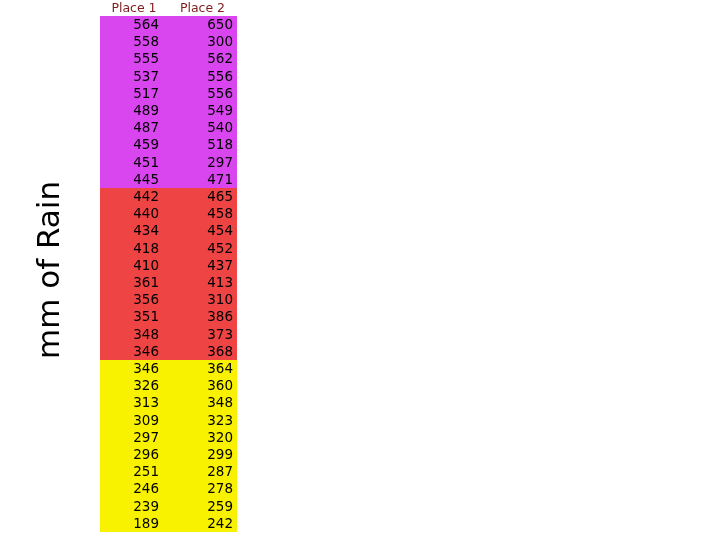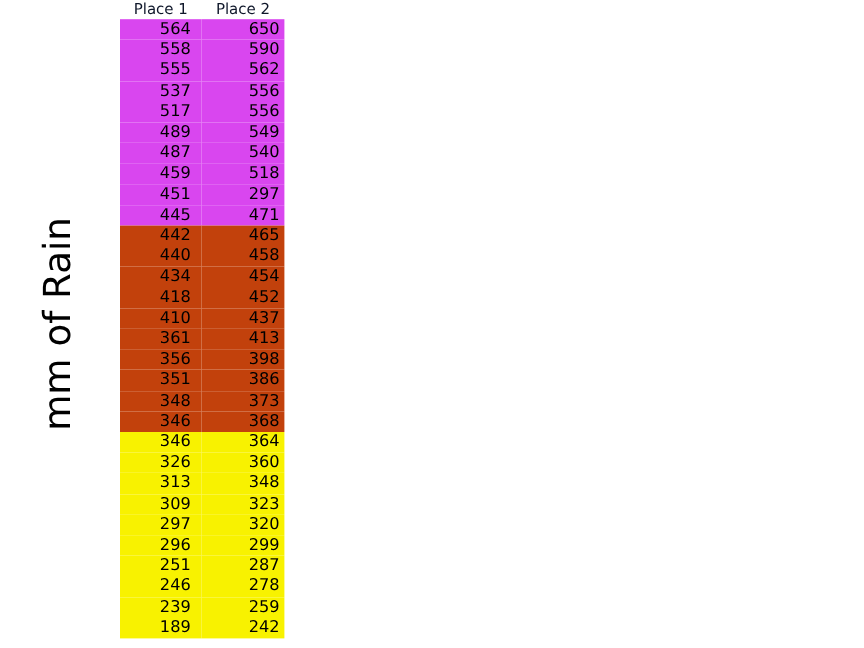--- a/index.html
+++ b/index.html
@@ -58,21 +58,21 @@
   table.datatable th {
     padding: 0;
     margin: 0;
   }
 
   thead th {
     height: 16px;
     line-height: 16px;
     font-size: 12.5px;
     font-weight: normal;
-    color: #0f172a;
+    color: #7f1d1d;
     background: #ffffff;
     text-align: center;
     vertical-align: middle;
     font-family: "DejaVu Sans", sans-serif;
   }
   thead th.col1 { width: 68px; }
   thead th.col2 { width: 69px; }
 
   tbody td {
     height: 17.2px;
@@ -80,21 +80,21 @@
     font-size: 13.5px;
     color: #000000;
     text-align: right;
     vertical-align: middle;
     font-family: "DejaVu Sans", sans-serif;
   }
   tbody td.c1 { width: 68px; padding-right: 9px; box-sizing: border-box; }
   tbody td.c2 { width: 69px; padding-right: 4px; box-sizing: border-box; }
 
   tr.grp-cyan   td { background: #d946ef; }
-  tr.grp-green  td { background: #c2410c; }
+  tr.grp-green  td { background: #ef4444; }
   tr.grp-yellow td { background: #f8f200; }
 </style>
 </head>
 <body>
 
 <div id="stage">
 
   <div id="ylabel-wrap">
     <div id="ylabel">mm of Rain</div>
   </div>
@@ -107,21 +107,21 @@
           <th class="col2">Place 2</th>
         </tr>
       </thead>
       <tbody id="tbody">
           <tr class="grp-cyan">
             <td class="c1">564</td>
             <td class="c2">650</td>
           </tr>
           <tr class="grp-cyan">
             <td class="c1">558</td>
-            <td class="c2">590</td>
+            <td class="c2">300</td>
           </tr>
           <tr class="grp-cyan">
             <td class="c1">555</td>
             <td class="c2">562</td>
           </tr>
           <tr class="grp-cyan">
             <td class="c1">537</td>
             <td class="c2">556</td>
           </tr>
           <tr class="grp-cyan">
@@ -167,21 +167,21 @@
           <tr class="grp-green">
             <td class="c1">410</td>
             <td class="c2">437</td>
           </tr>
           <tr class="grp-green">
             <td class="c1">361</td>
             <td class="c2">413</td>
           </tr>
           <tr class="grp-green">
             <td class="c1">356</td>
-            <td class="c2">398</td>
+            <td class="c2">310</td>
           </tr>
           <tr class="grp-green">
             <td class="c1">351</td>
             <td class="c2">386</td>
           </tr>
           <tr class="grp-green">
             <td class="c1">348</td>
             <td class="c2">373</td>
           </tr>
           <tr class="grp-green">

